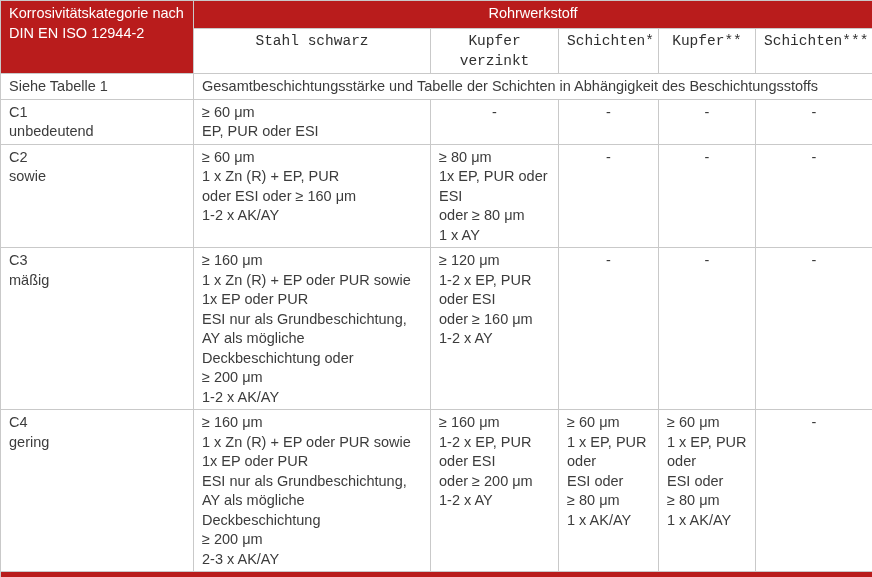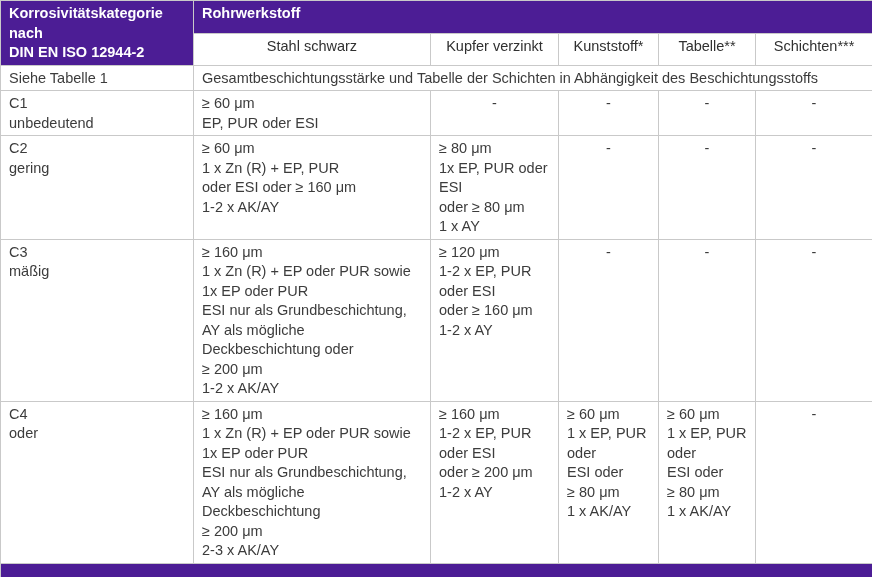--- a/index.html
+++ b/index.html
@@ -19,40 +19,41 @@
   table.kt td {
     border: 1px solid #c9c9c9;
     font-size: 14.5px;
     line-height: 19.5px;
     vertical-align: top;
     padding: 3px 8px 2px 8px;
     white-space: pre-line;
     overflow: hidden;
   }
   td.dark {
-    background: #4c1d95;
+    background: #b91c1c;
     color: #ffffff;
-    font-weight: bold;
+    font-weight: normal;
     border: 2px solid #ffffff;
   }
   td.cat-head {
     vertical-align: top;
     padding-top: 5px;
     line-height: 20px;
   }
   td.group-head {
-    text-align: left;
+    text-align: center;
     vertical-align: middle;
     padding: 2px 8px;
   }
   td.subhead {
     text-align: center;
     vertical-align: middle;
     color: #303030;
     padding: 2px 4px;
+    font-family: Liberation Mono, monospace;
   }
   td.info {
     vertical-align: middle;
     padding: 2px 8px;
   }
   td.dash { text-align: center; }
   td.footer {
     padding: 6px 8px 4px 8px;
     line-height: 20.5px;
     white-space: normal;
@@ -75,22 +76,22 @@
     <tbody>
         <tr style="height:28px">
       <td class="dark cat-head" rowspan="2">Korrosivitätskategorie nach
 DIN EN ISO 12944-2</td>
       <td class="dark group-head" colspan="5">Rohrwerkstoff</td>
     </tr>
 
     <tr style="height:27px">
       <td class="subhead">Stahl schwarz</td>
       <td class="subhead">Kupfer verzinkt</td>
-      <td class="subhead">Kunststoff*</td>
-      <td class="subhead">Tabelle**</td>
+      <td class="subhead">Schichten*</td>
+      <td class="subhead">Kupfer**</td>
       <td class="subhead">Schichten***</td>
     </tr>
 
     <tr style="height:25px">
       <td class="info">Siehe Tabelle 1</td>
       <td class="info" colspan="5">Gesamtbeschichtungsstärke und Tabelle der Schichten in Abhängigkeit des Beschichtungsstoffs</td>
     </tr>
 
     <tr style="height:45px">
       <td>C1
@@ -98,21 +99,21 @@
       <td>≥ 60 μm
 EP, PUR oder ESI</td>
       <td class="dash">-</td>
       <td class="dash">-</td>
       <td class="dash">-</td>
       <td class="dash">-</td>
     </tr>
 
     <tr style="height:80px">
       <td>C2
-gering</td>
+sowie</td>
       <td>≥ 60 μm
 1 x Zn (R) + EP, PUR
 oder ESI oder ≥ 160 μm
 1-2 x AK/AY</td>
       <td>≥ 80 μm
 1x EP, PUR oder ESI
 oder ≥ 80 μm
 1 x AY</td>
       <td class="dash">-</td>
       <td class="dash">-</td>
@@ -133,21 +134,21 @@
 1-2 x EP, PUR oder ESI
 oder ≥ 160 μm
 1-2 x AY</td>
       <td class="dash">-</td>
       <td class="dash">-</td>
       <td class="dash">-</td>
     </tr>
 
     <tr style="height:138px">
       <td>C4
-oder</td>
+gering</td>
       <td>≥ 160 μm
 1 x Zn (R) + EP oder PUR sowie
 1x EP oder PUR
 ESI nur als Grundbeschichtung,
 AY als mögliche Deckbeschichtung
 ≥ 200 μm
 2-3 x AK/AY</td>
       <td>≥ 160 μm
 1-2 x EP, PUR oder ESI
 oder ≥ 200 μm

